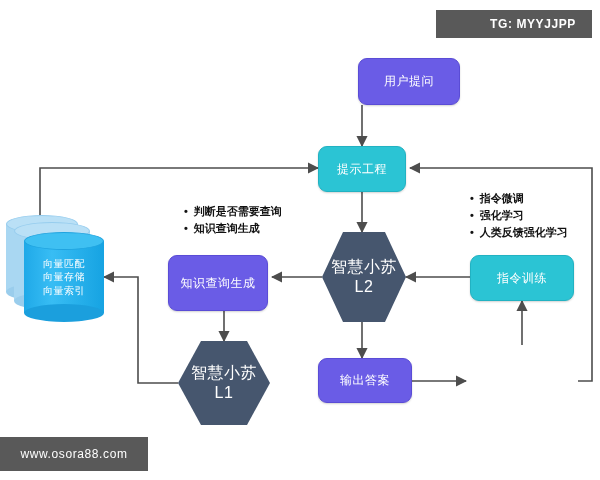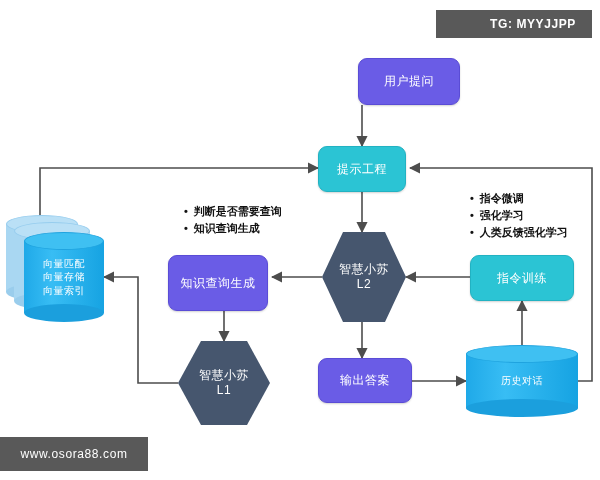--- a/index.html
+++ b/index.html
@@ -52,21 +52,21 @@
   .rrect.teal {
     background: #2bc4d4;
     border: 1px solid #22b2c2;
     box-shadow: 0 1px 2px rgba(0,0,0,0.18);
   }
 
   
   .hex {
     background: #46566e;
     clip-path: polygon(25% 0%, 75% 0%, 100% 50%, 75% 100%, 25% 100%, 0% 50%);
-    font-size: 12px;
+    font-size: 16px;
     letter-spacing: 0.5px;
   }
   .hex .hex-label {
     white-space: pre-line;
   }
 
   
   .cyl {
     position: absolute;
   }
@@ -228,26 +228,20 @@
   </div>
   <div class="cyl" style="left:24px; top:232px; width:80px; height:90px;">
     <div class="cyl-body"></div>
     <div class="cyl-bottom"></div>
     <div class="cyl-top"></div>
     <div class="cyl-label">向量匹配
 向量存储
 向量索引</div>
   </div>
 
-  <div class="cyl" style="left:466px; top:345px; width:112px; height:72px;">
-    <div class="cyl-body"></div>
-    <div class="cyl-bottom"></div>
-    <div class="cyl-top"></div>
-    <div class="cyl-label">历史对话</div>
-  </div>
 
   <div class="notes" style="left:184px; top:203px;">
     <div class="note-line">判断是否需要查询</div>
     <div class="note-line">知识查询生成</div>
   </div>
 
   <div class="notes" style="left:470px; top:190px;">
     <div class="note-line">指令微调</div>
     <div class="note-line">强化学习</div>
     <div class="note-line">人类反馈强化学习</div>

